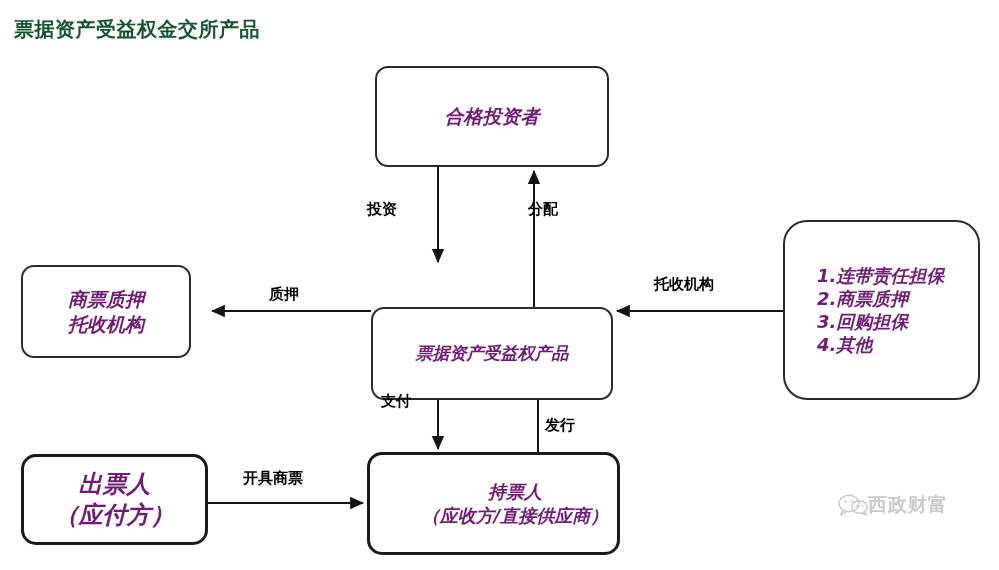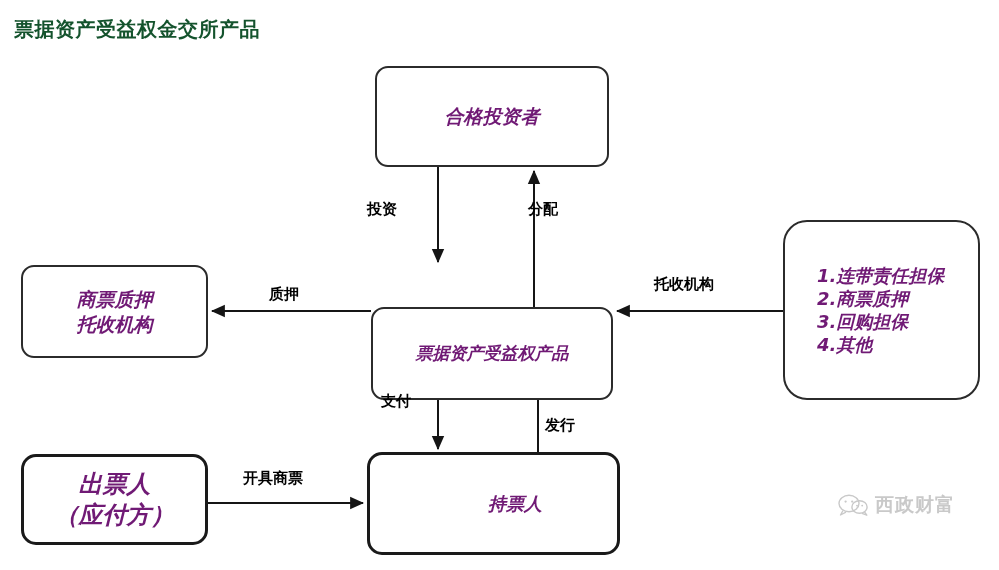--- a/index.html
+++ b/index.html
@@ -54,21 +54,21 @@
   
   #node-investor {
     left: 375px; top: 66px; width: 234px; height: 101px;
     border-radius: 13px; font-size: 19px;
   }
   #node-product {
     left: 371px; top: 265px; width: 242px; height: 93px;
     border-radius: 13px; font-size: 17px; margin-top: 42px;
   }
   #node-pledge {
-    left: 21px; top: 265px; width: 187px; height: 93px;
+    left: 21px; top: 265px; width: 170px; height: 93px;
     border-radius: 13px; font-size: 19px;
   }
   #node-credit {
     left: 783px; top: 220px; width: 197px; height: 180px;
     border-radius: 24px; font-size: 18px;
     justify-content: flex-start;
     padding-left: 32px;
     text-align: left;
   }
   #node-credit .lines { text-align: left; padding: 0; }
@@ -89,21 +89,20 @@
     white-space: nowrap;
   }
 
   
   #watermark {
     position: absolute;
     left: 838px;
     top: 492px;
     display: flex;
     align-items: center;
-    gap: 7px;
     color: #c9c9c9;
   }
   #watermark .wm-text {
     font-size: 19px;
     font-weight: bold;
     letter-spacing: 1px;
     color: #c9c9c9;
   }
 </style>
 </head>
@@ -167,20 +166,21 @@
     <span>1.连带责任担保</span><br>
     <span>2.商票质押</span><br>
     <span>3.回购担保</span><br>
     <span>4.其他</span>
   </span>
 </div>
 
 <div class="node node-thick" id="node-holder">
   <span class="lines">
     <span>持票人</span><br>
+    <span>（应收方/直接供应商）</span>
   </span>
 </div>
 
 <div class="node node-thick" id="node-drawer">
   <span class="lines">
     <span>出票人</span><br>
     <span>（应付方）</span>
   </span>
 </div>
 

